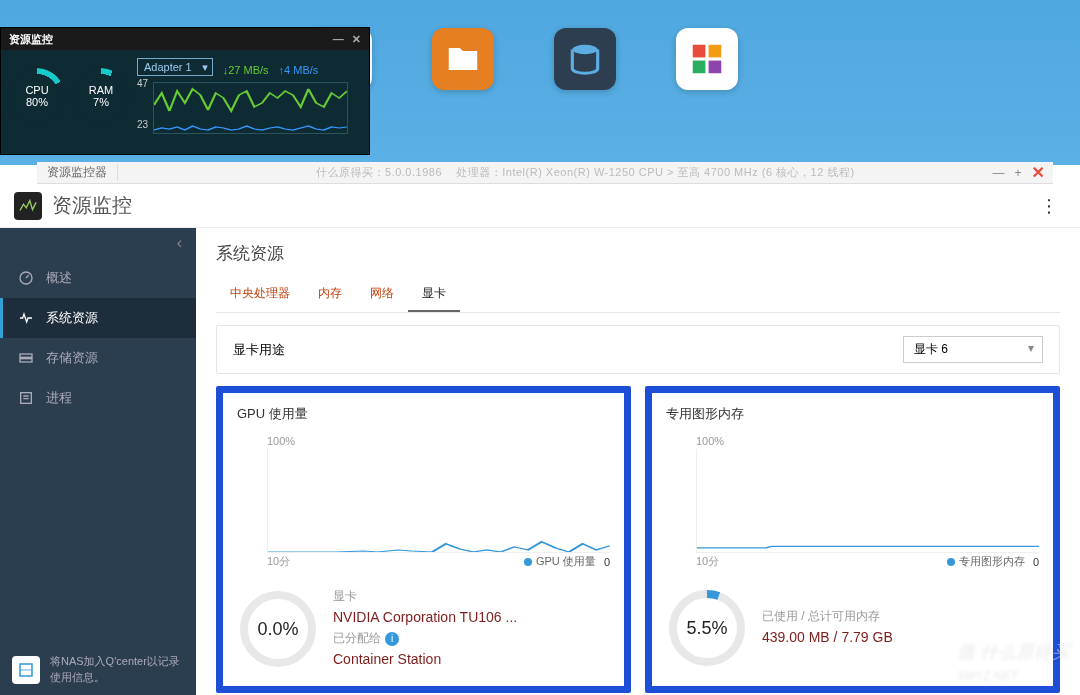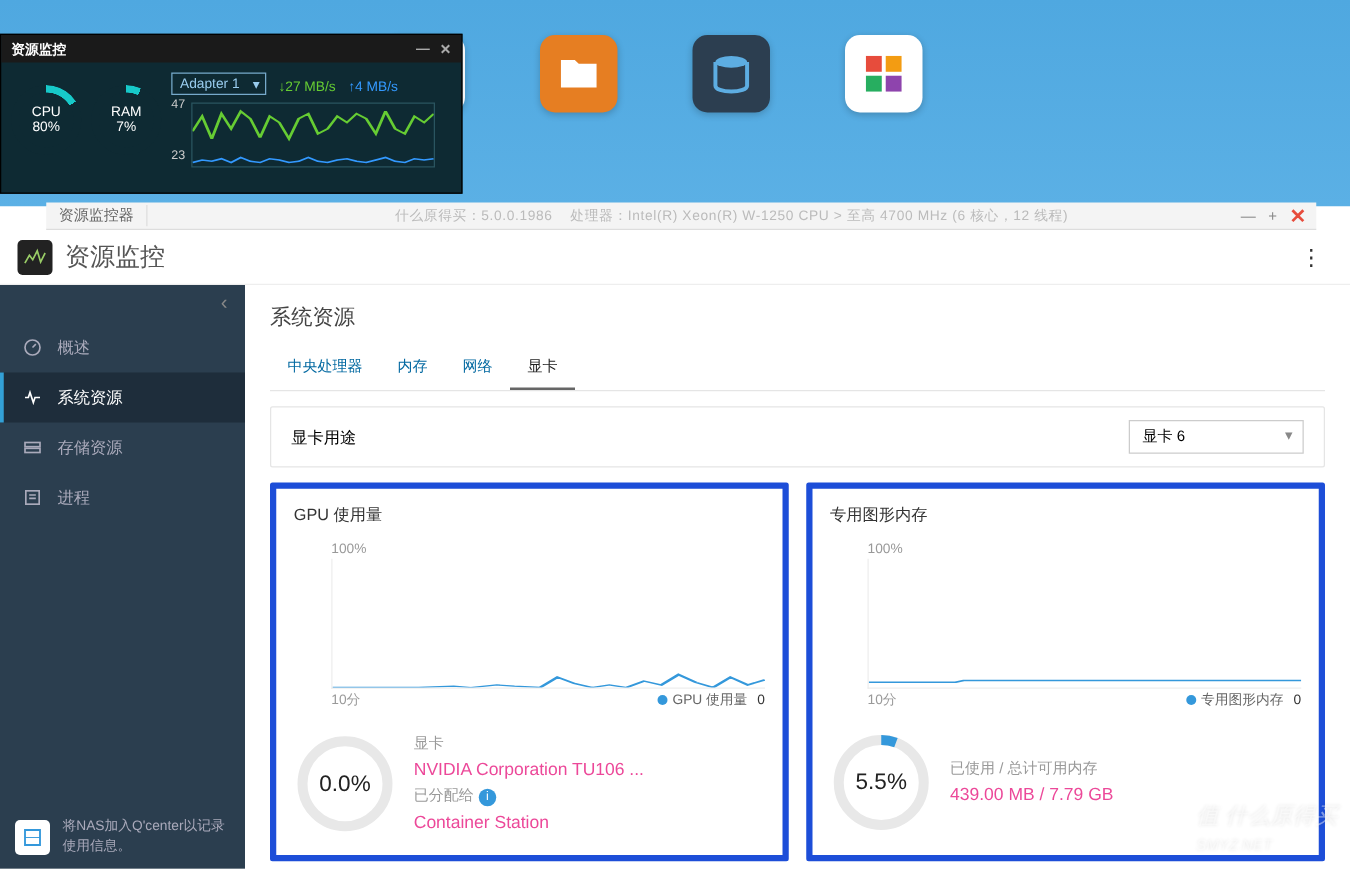--- a/index.html
+++ b/index.html
@@ -47,43 +47,43 @@
 .sidebar-collapse { height: 30px; display: flex; align-items: center; justify-content: flex-end; padding-right: 14px; color: #888; }
 .sidebar-item { height: 40px; display: flex; align-items: center; padding: 0 18px; gap: 12px; font-size: 13px; cursor: pointer; }
 .sidebar-item.active { background: #1e2d3b; color: #fff; border-left: 3px solid #33a0d6; padding-left: 15px; }
 .sidebar-icon { width: 16px; height: 16px; display: inline-flex; align-items: center; justify-content: center; }
 .sidebar-footer { position: absolute; bottom: 0; left: 0; right: 0; padding: 10px 12px; display: flex; gap: 10px; align-items: center; font-size: 11px; color: #aab; line-height: 1.4; background: #2b3e4f; }
 .footer-icon { width: 28px; height: 28px; background: #fff; border-radius: 4px; flex-shrink: 0; display:flex; align-items:center; justify-content:center;}
 
 .content { flex: 1; padding: 14px 20px; overflow: auto; }
 .content-title { font-size: 17px; color: #444; margin-bottom: 12px; }
 .tabs { display: flex; border-bottom: 1px solid #e5e5e5; margin-bottom: 12px; }
-.tab { padding: 8px 14px; font-size: 12px; color: #0369a1; cursor: pointer; }
+.tab { padding: 8px 14px; font-size: 12px; color: #c2410c; cursor: pointer; }
 .tab.active { color: #222; border-bottom: 2px solid #666; font-weight: 500; }
 
 .panel { border: 1px solid #e5e5e5; border-radius: 2px; padding: 10px 16px; margin-bottom: 12px; display: flex; align-items: center; justify-content: space-between; font-size: 13px; }
 .select-box { border: 1px solid #ccc; padding: 4px 26px 4px 10px; font-size: 12px; background: #fff; position: relative; min-width: 140px; }
 .select-box::after { content: "▾"; position: absolute; right: 8px; color: #888; }
 
 .grid { display: flex; gap: 14px; }
-.card { flex: 1; border: 5px solid #1d4ed8; border-radius: 2px; padding: 12px 14px 16px; }
+.card { flex: 1; border: 7px solid #1d4ed8; border-radius: 2px; padding: 12px 14px 16px; }
 .card-title { font-size: 13px; color: #333; margin-bottom: 8px; }
 .chart-area { height: 150px; position: relative; margin-bottom: 6px; }
 .chart-ylabel { position: absolute; left: 30px; top: 4px; font-size: 11px; color: #999; }
 .chart-xlabel { position: absolute; left: 30px; bottom: 12px; font-size: 11px; color: #999; }
 .chart-plot { position: absolute; left: 30px; right: 0; top: 18px; bottom: 28px; border-left: 1px solid #eee; border-bottom: 1px solid #eee; }
 .chart-legend { position: absolute; right: 0; bottom: 12px; font-size: 11px; color: #666; display: flex; align-items: center; gap: 4px; }
 .legend-dot { width: 8px; height: 8px; border-radius: 50%; background: #3498db; display: inline-block; }
 .legend-val { color: #333; margin-left: 4px; }
 
 .card-footer { display: flex; gap: 14px; align-items: center; }
 .donut { position: relative; width: 82px; height: 82px; }
 .donut-pct { position: absolute; top: 50%; left: 50%; transform: translate(-50%,-50%); font-size: 18px; color: #222; }
 .info-block { font-size: 12px; color: #666; line-height: 1.6; }
-.info-main { font-size: 14px; color: #ec4899; }
+.info-main { font-size: 14px; color: #7f1d1d; }
 .info-sub { color: #999; }
 .info-icon { display: inline-block; width: 14px; height: 14px; background: #3498db; color: #fff; border-radius: 50%; text-align: center; font-size: 10px; line-height: 14px; margin-left: 4px; }
 
 .watermark { position: absolute; bottom: 10px; right: 10px; font-size: 18px; font-weight: normal; color: rgba(255,255,255,0.45); text-shadow: 0 0 3px rgba(0,0,0,0.12); z-index: 30; font-style: italic;}
 </style>
 </head>
 <body>
 
 <div class="desktop-bg">
   <div class="taskbar-icons">

